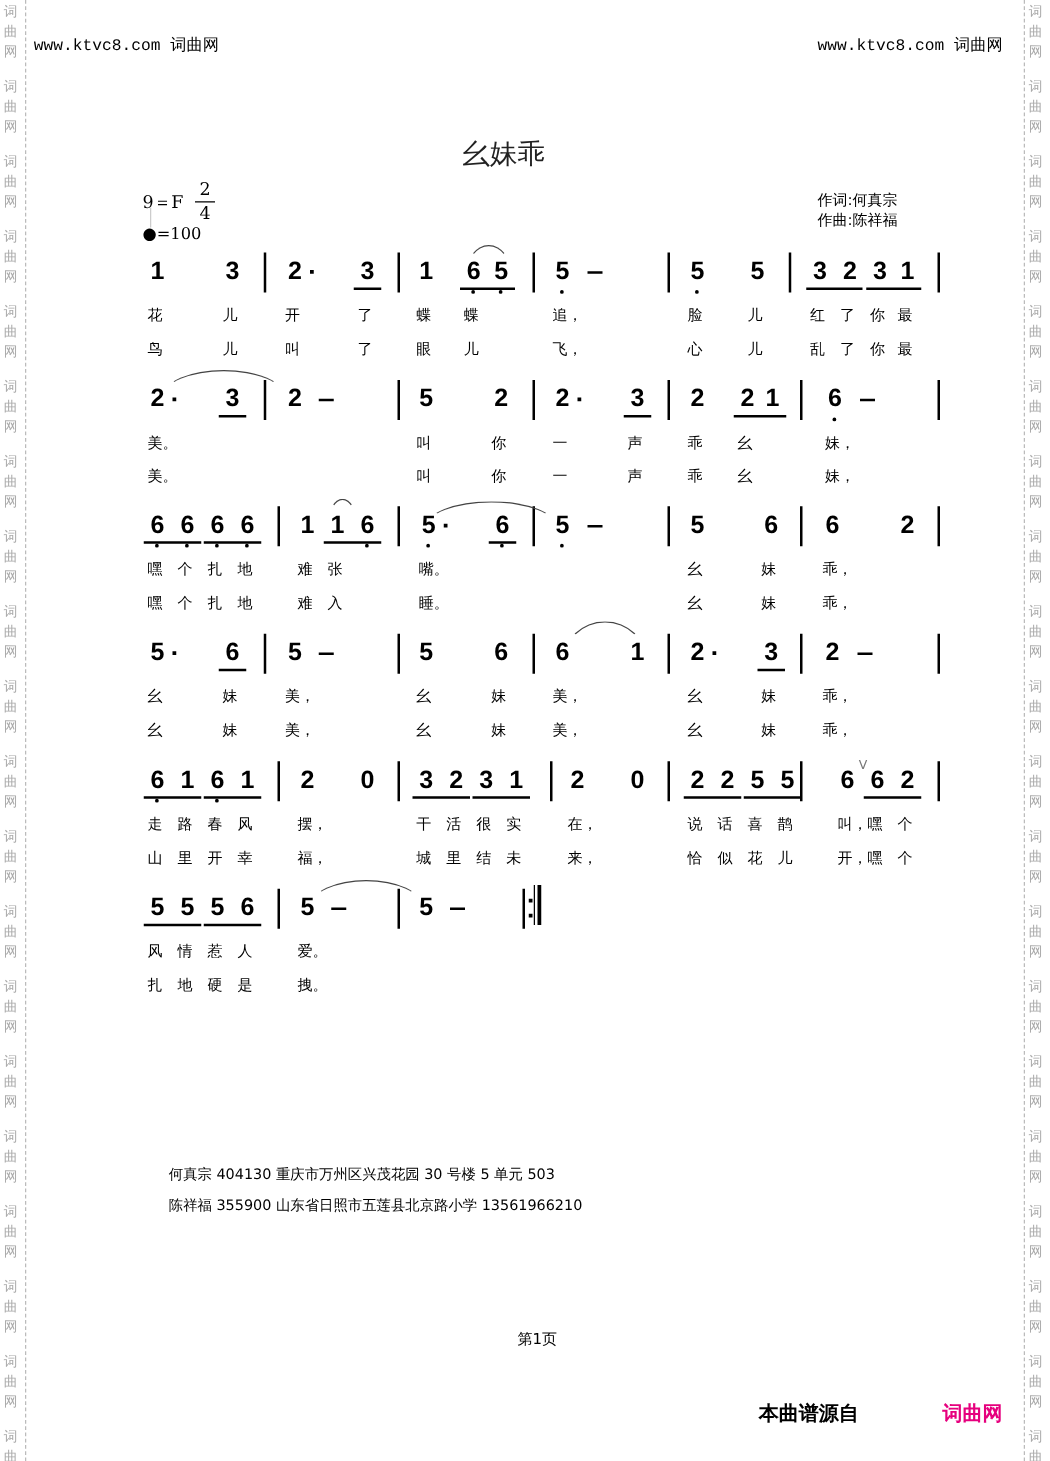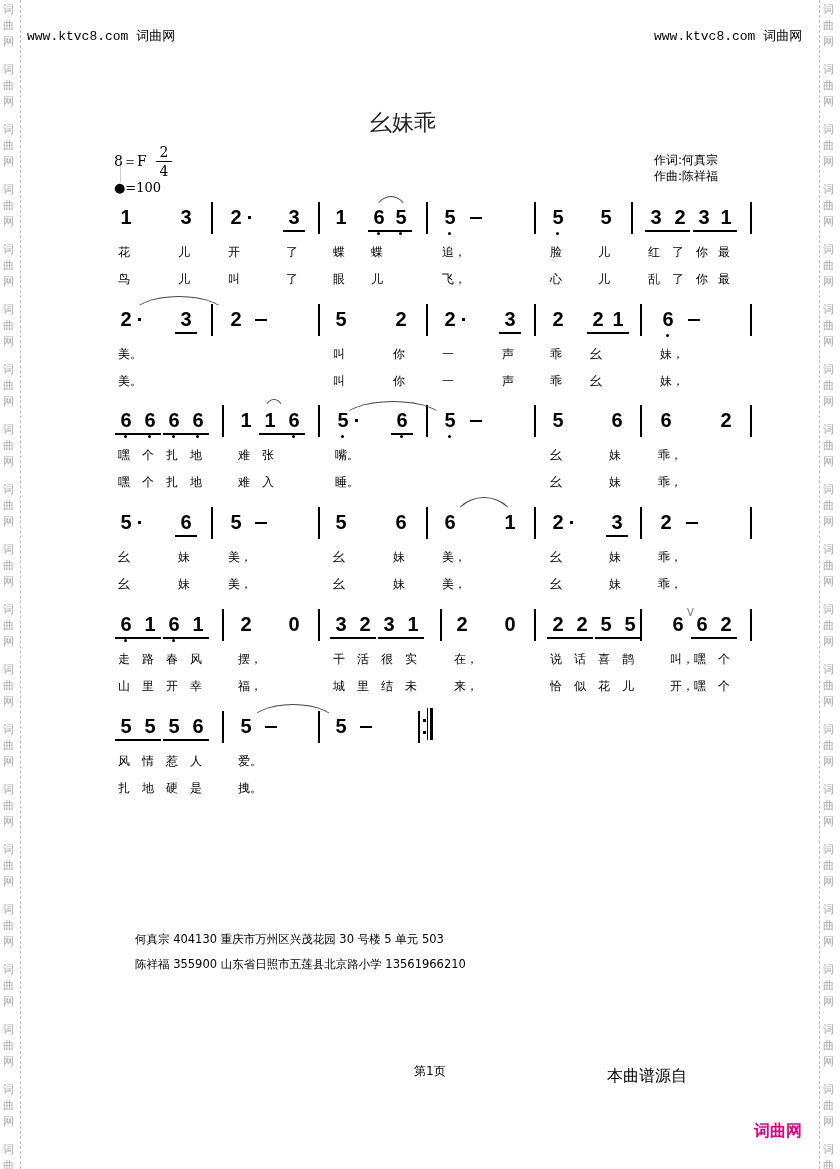--- a/index.html
+++ b/index.html
@@ -20,21 +20,21 @@
   .note{position:absolute;font-family:"Liberation Sans",sans-serif;font-weight:bold;font-size:20px;width:16px;text-align:center;line-height:22px;}
   .dotbelow{position:absolute;width:3px;height:3px;background:#000;border-radius:50%;}
   .aug{position:absolute;width:3px;height:3px;background:#000;}
   .ul{position:absolute;height:2px;background:#000;}
   .bar{position:absolute;width:2px;background:#000;}
   .dash{position:absolute;height:1.5px;width:12px;background:#000;}
   .lyr{position:absolute;font-size:12px;line-height:14px;}
   .arc{position:absolute;border:1px solid #444;border-bottom:none;border-left-color:transparent;border-right-color:transparent;}
   .foot{position:absolute;font-size:11.5px;}
   .page{position:absolute;top:1063px;left:414px;font-size:12px;}
-  .source{position:absolute;top:1066px;left:607px;font-size:16px;font-weight:normal;}
+  .source{position:absolute;top:1121px;left:607px;font-size:16px;font-weight:bold;}
   .brand{position:absolute;top:1121px;left:754px;font-size:16px;font-weight:bold;}
   .breath{position:absolute;font-size:10px;color:#777;}
 </style>
 </head>
 <body>
 
 <div class="strip left" id="stripL">
     <div class="wm" style="top: 4px;">词</div>
     <div class="wm" style="top: 20px;">曲</div>
     <div class="wm" style="top: 36px;">网</div>
@@ -161,21 +161,21 @@
   <span>www.ktvc8.com</span>
   <span class="cn">词曲网</span>
 </div>
 <div class="hdr" style="left:654px;">
   <span>www.ktvc8.com</span>
   <span class="cn">词曲网</span>
 </div>
 
 <div class="title">幺妹乖</div>
 
-<div class="key">8＝F</div>
+<div class="key">9＝F</div>
 <div class="ts">
   <div>2</div>
   <div class="line"></div>
   <div>4</div>
 </div>
 <div class="tempo">
   <span class="stem"></span>
   <span>●</span><span>=100</span>
 </div>
 <div class="credits">

